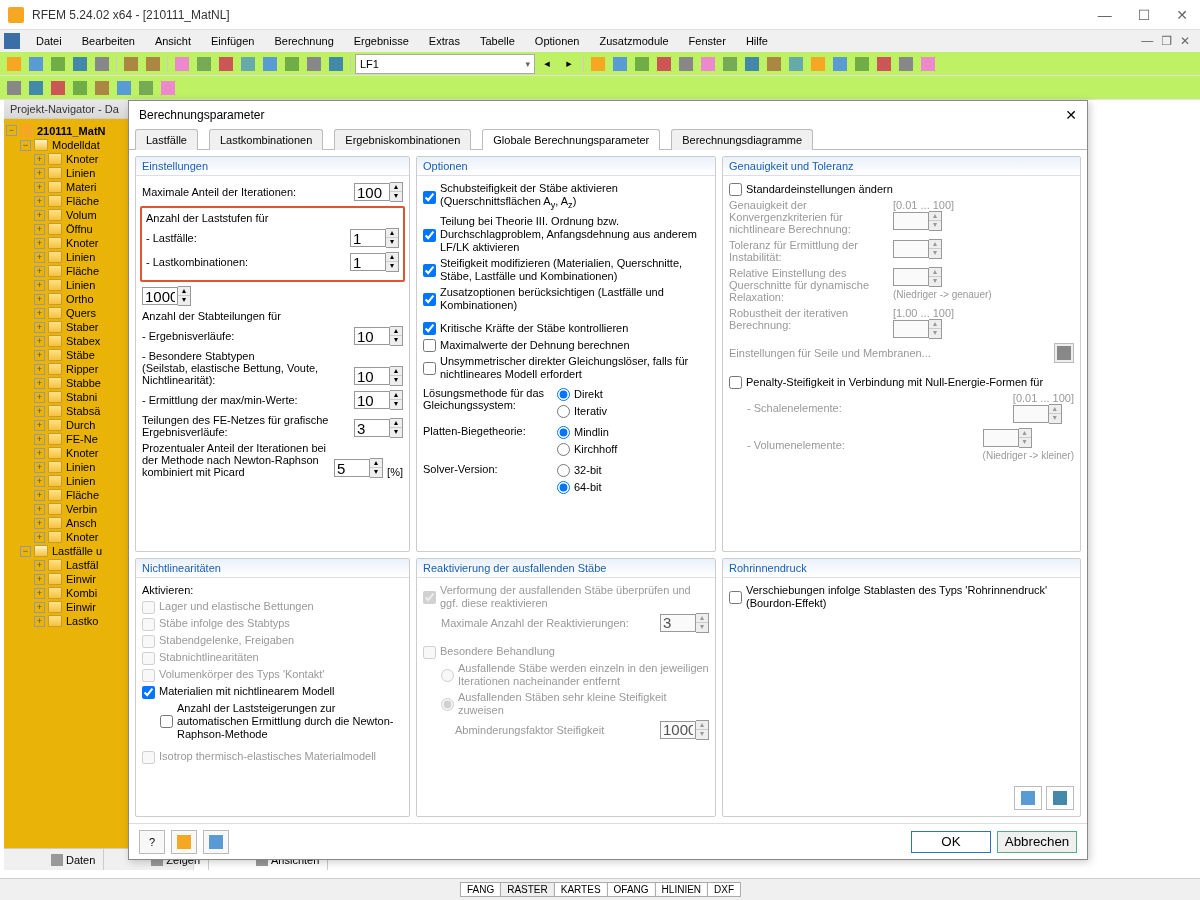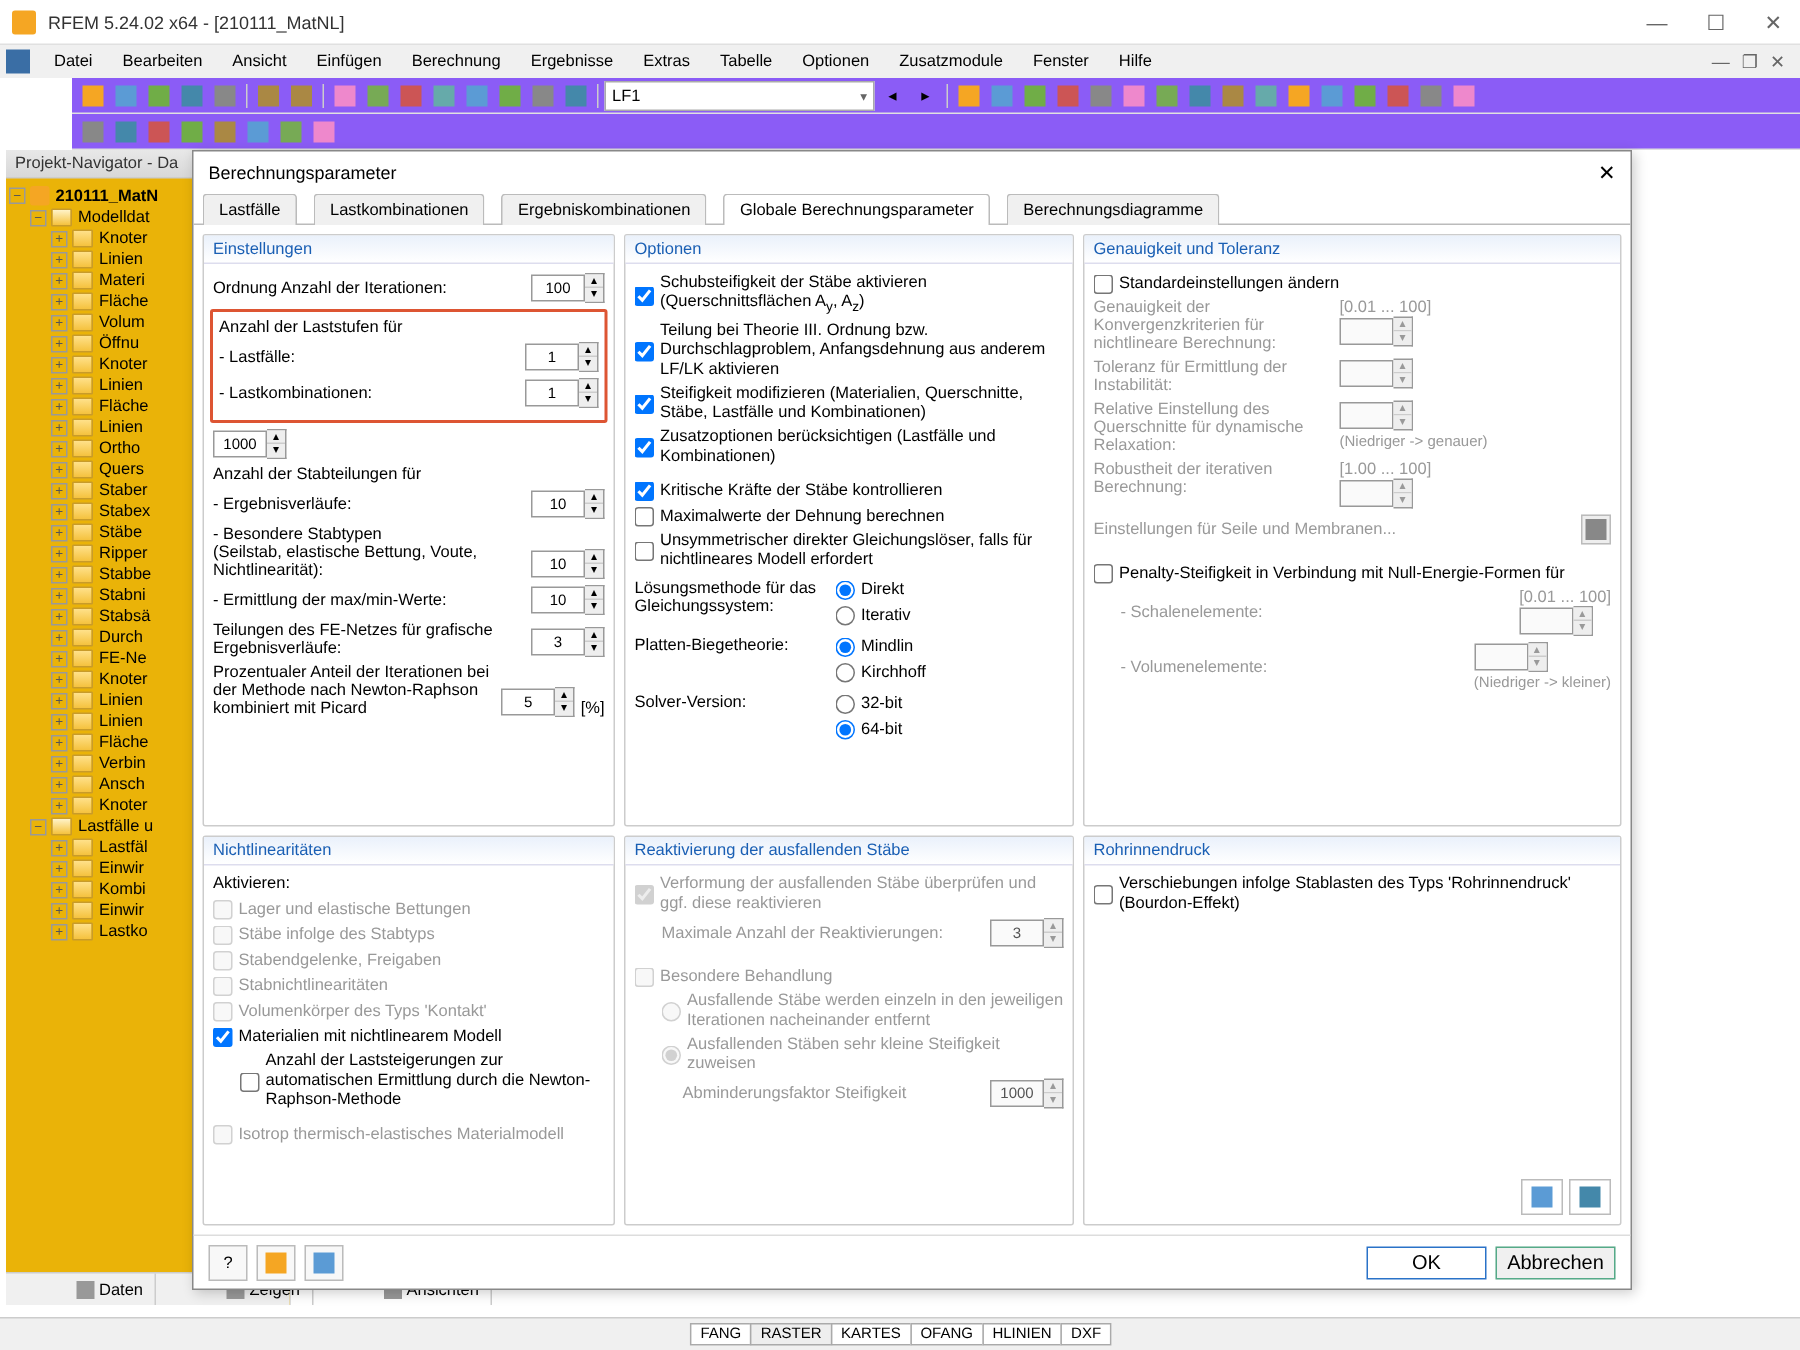--- a/index.html
+++ b/index.html
@@ -12,21 +12,21 @@
 .titlebar .win-controls { display: flex; gap: 18px; color: #666; font-size: 14px; }
 .titlebar .win-controls span { cursor: pointer; padding: 0 4px; }
 
 
 .menubar { height: 22px; background: #f0f0f0; display: flex; align-items: center; padding: 0 4px; gap: 4px; }
 .menubar .doc-icon { width: 16px; height: 16px; background: #3a6ea5; margin-right: 4px; }
 .menubar .menu-item { padding: 2px 8px; cursor: pointer; }
 .menubar .child-controls { margin-left: auto; display: flex; gap: 8px; color: #666; font-size: 12px; padding-right: 6px; }
 
 
-.toolbar { height: 24px; background: #8b5cf6; border-bottom: 1px solid #e0e0e0; display: flex; align-items: center; padding: 0 4px; gap: 2px; overflow: hidden; margin-left: 48px; }
+.toolbar { height: 24px; background: #bef264; border-bottom: 1px solid #e0e0e0; display: flex; align-items: center; padding: 0 4px; gap: 2px; overflow: hidden; }
 .tb-btn { width: 20px; height: 20px; display: inline-flex; align-items: center; justify-content: center; cursor: pointer; border: 1px solid transparent; }
 .tb-sep { width: 1px; height: 16px; background: #ccc; margin: 0 2px; }
 .tb-dropdown { height: 20px; border: 1px solid #aaa; background: #fff; padding: 0 4px; min-width: 180px; display: flex; align-items: center; }
 .tb-dropdown::after { content: "▾"; margin-left: auto; font-size: 9px; color: #666; }
 
 
 .nav-panel { position: absolute; left: 4px; top: 100px; width: 190px; bottom: 30px; background: #eab308; border-right: 1px solid #ddd; }
 .nav-title { background: linear-gradient(#e8e8e8,#d8d8d8); padding: 3px 6px; font-size: 11px; color: #333; border-bottom: 1px solid #ccc; }
 .nav-tree { padding: 4px 2px; overflow: hidden; height: calc(100% - 50px); }
 .tree-node { display: flex; align-items: center; padding: 1px 0; white-space: nowrap; }
@@ -48,21 +48,21 @@
 .dlg-tabs .tab.active { background: #fff; }
 
 .dlg-body { flex: 1; padding: 6px; display: grid; grid-template-columns: 275px 300px 1fr; grid-template-rows: auto auto; gap: 6px; overflow: hidden; }
 
 .group { border: 1px solid #ccc; border-radius: 2px; padding: 4px 6px 6px; position: relative; }
 .group-title { color: #1a5fb4; font-size: 11px; margin-bottom: 4px; padding-bottom: 2px; border-bottom: 1px solid transparent; background: linear-gradient(#eaf1fb,#fff); margin: -4px -6px 6px; padding: 3px 6px; border-bottom: 1px solid #dde; }
 
 .row { display: flex; align-items: center; margin-bottom: 4px; gap: 4px; }
 .row label, .row .lbl { flex: 1; }
 .spin { display: inline-flex; align-items: center; }
-.spin input { width: 36px; height: 18px; text-align: center; border: 1px solid #999; padding: 0 2px; font-size: 10px; }
+.spin input { width: 36px; height: 18px; text-align: left; border: 1px solid #999; padding: 0 2px; font-size: 15px; }
 .spin .ud { display: flex; flex-direction: column; border: 1px solid #999; border-left: none; }
 .spin .ud span { width: 12px; height: 9px; font-size: 8px; line-height: 8px; text-align: center; background: #eee; cursor: pointer; border-bottom: 1px solid #ccc; }
 .spin .ud span:last-child { border-bottom: none; }
 
 .chk { display: flex; align-items: center; gap: 4px; margin-bottom: 3px; }
 .chk input[type=checkbox], .chk input[type=radio] { margin-top: 1px; flex-shrink: 0; }
 .chk label { flex: 1; line-height: 13px; }
 .chk.disabled { color: #999; }
 
 .highlight-box { border: 2px solid #d53; padding: 4px 4px; margin: 4px -2px; border-radius: 2px; }
@@ -498,21 +498,21 @@
     <div class="tab"><span>Ergebniskombinationen</span></div>
     <div class="tab active"><span>Globale Berechnungsparameter</span></div>
     <div class="tab"><span>Berechnungsdiagramme</span></div>
   </div>
 
   <div class="dlg-body">
 
     <div class="group" style="grid-row:1">
       <div class="group-title">Einstellungen</div>
       <div class="row">
-        <span class="lbl">Ordnung Anzahl der Iterationen:</span>
+        <span class="lbl">Maximale Anteil der Iterationen:</span>
         <span class="spin">
             <input value="100" style="">
             <span class="ud">
               <span>▴</span>
               <span>▾</span>
             </span>
           </span>
       </div>
 
       <div class="highlight-box">

